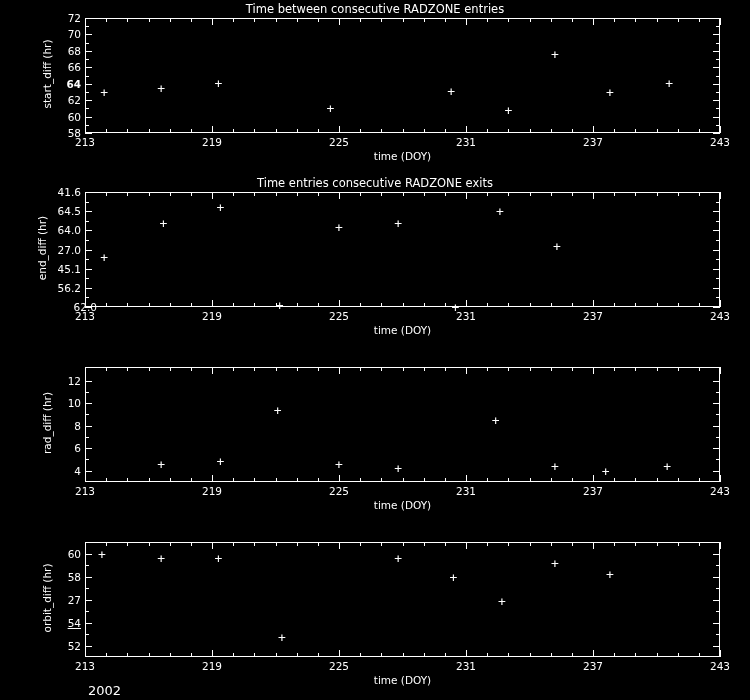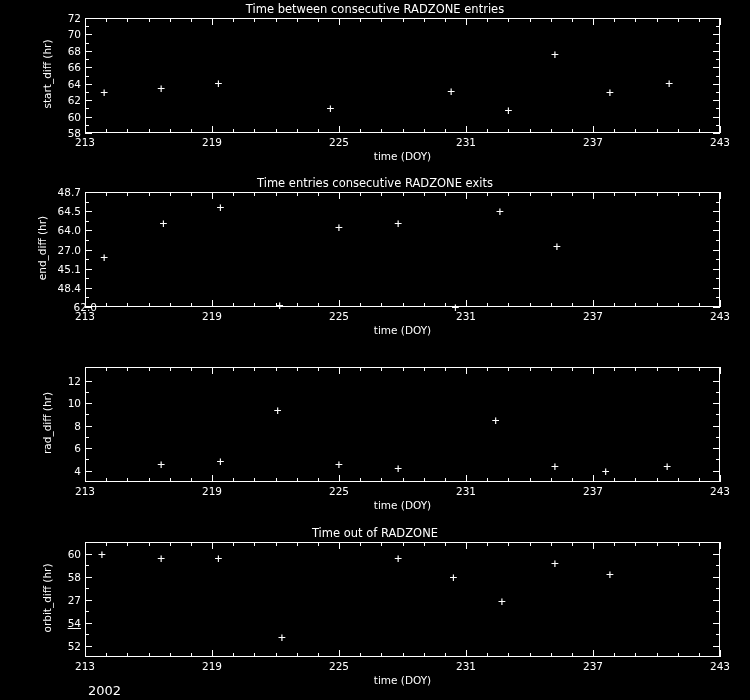--- a/index.html
+++ b/index.html
@@ -125,21 +125,21 @@
       <div class="ytick-label" style="left: 33px; width: 48px; top: 117px;">60</div>
       <div class="tick" style="left: 85px; top: 108px; width: 4px; height: 1px;"></div>
       <div class="tick" style="left: 716px; top: 108px; width: 4px; height: 1px;"></div>
       <div class="tick" style="left: 85px; top: 100px; width: 7px; height: 1px;"></div>
       <div class="tick" style="left: 713px; top: 100px; width: 7px; height: 1px;"></div>
       <div class="ytick-label" style="left: 33px; width: 48px; top: 100px;">62</div>
       <div class="tick" style="left: 85px; top: 92px; width: 4px; height: 1px;"></div>
       <div class="tick" style="left: 716px; top: 92px; width: 4px; height: 1px;"></div>
       <div class="tick" style="left: 85px; top: 84px; width: 7px; height: 1px;"></div>
       <div class="tick" style="left: 713px; top: 84px; width: 7px; height: 1px;"></div>
-      <div class="ytick-label" style="left: 33px; width: 48px; top: 84px;">64</div>
+      <div class="ytick-label" style="left: 33px; width: 48px; top: 84px; font-weight: bold;">64</div>
       <div class="tick" style="left: 85px; top: 76px; width: 4px; height: 1px;"></div>
       <div class="tick" style="left: 716px; top: 76px; width: 4px; height: 1px;"></div>
       <div class="tick" style="left: 85px; top: 67px; width: 7px; height: 1px;"></div>
       <div class="tick" style="left: 713px; top: 67px; width: 7px; height: 1px;"></div>
       <div class="ytick-label" style="left: 33px; width: 48px; top: 67px;">66</div>
       <div class="tick" style="left: 85px; top: 59px; width: 4px; height: 1px;"></div>
       <div class="tick" style="left: 716px; top: 59px; width: 4px; height: 1px;"></div>
       <div class="tick" style="left: 85px; top: 51px; width: 7px; height: 1px;"></div>
       <div class="tick" style="left: 713px; top: 51px; width: 7px; height: 1px;"></div>
       <div class="ytick-label" style="left: 33px; width: 48px; top: 51px;">68</div>
@@ -237,21 +237,21 @@
       <div class="xtick-label" style="left: 466px; top: 136px;">231</div>
       <div class="xtick-label" style="left: 593px; top: 136px;">237</div>
       <div class="xtick-label" style="left: 720px; top: 136px;">243</div>
       <div class="tick" style="left: 85px; top: 133px; width: 7px; height: 1px;"></div>
       <div class="tick" style="left: 713px; top: 133px; width: 7px; height: 1px;"></div>
       <div class="ytick-label" style="left: 49px; width: 48px; top: 133px;">62.0</div>
       <div class="tick" style="left: 85px; top: 123px; width: 4px; height: 1px;"></div>
       <div class="tick" style="left: 716px; top: 123px; width: 4px; height: 1px;"></div>
       <div class="tick" style="left: 85px; top: 114px; width: 7px; height: 1px;"></div>
       <div class="tick" style="left: 713px; top: 114px; width: 7px; height: 1px;"></div>
-      <div class="ytick-label" style="left: 33px; width: 48px; top: 114px;">48.4</div>
+      <div class="ytick-label" style="left: 33px; width: 48px; top: 114px;">56.2</div>
       <div class="tick" style="left: 85px; top: 104px; width: 4px; height: 1px;"></div>
       <div class="tick" style="left: 716px; top: 104px; width: 4px; height: 1px;"></div>
       <div class="tick" style="left: 85px; top: 95px; width: 7px; height: 1px;"></div>
       <div class="tick" style="left: 713px; top: 95px; width: 7px; height: 1px;"></div>
       <div class="ytick-label" style="left: 33px; width: 48px; top: 95px;">45.1</div>
       <div class="tick" style="left: 85px; top: 85px; width: 4px; height: 1px;"></div>
       <div class="tick" style="left: 716px; top: 85px; width: 4px; height: 1px;"></div>
       <div class="tick" style="left: 85px; top: 76px; width: 7px; height: 1px;"></div>
       <div class="tick" style="left: 713px; top: 76px; width: 7px; height: 1px;"></div>
       <div class="ytick-label" style="left: 33px; width: 48px; top: 76px;">27.0</div>
@@ -262,21 +262,21 @@
       <div class="ytick-label" style="left: 33px; width: 48px; top: 56px;">64.0</div>
       <div class="tick" style="left: 85px; top: 47px; width: 4px; height: 1px;"></div>
       <div class="tick" style="left: 716px; top: 47px; width: 4px; height: 1px;"></div>
       <div class="tick" style="left: 85px; top: 37px; width: 7px; height: 1px;"></div>
       <div class="tick" style="left: 713px; top: 37px; width: 7px; height: 1px;"></div>
       <div class="ytick-label" style="left: 33px; width: 48px; top: 37px;">64.5</div>
       <div class="tick" style="left: 85px; top: 28px; width: 4px; height: 1px;"></div>
       <div class="tick" style="left: 716px; top: 28px; width: 4px; height: 1px;"></div>
       <div class="tick" style="left: 85px; top: 18px; width: 7px; height: 1px;"></div>
       <div class="tick" style="left: 713px; top: 18px; width: 7px; height: 1px;"></div>
-      <div class="ytick-label" style="left: 33px; width: 48px; top: 18px;">48.7</div>
+      <div class="ytick-label" style="left: 33px; width: 48px; top: 18px;">41.6</div>
       <div class="marker" style="left: 104.05px; top: 83.1667px;">+</div>
       <div class="marker" style="left: 163.317px; top: 48.6667px;">+</div>
       <div class="marker" style="left: 220.467px; top: 33.3333px;">+</div>
       <div class="marker" style="left: 279.733px; top: 131.083px;">+</div>
       <div class="marker" style="left: 339px; top: 52.5px;">+</div>
       <div class="marker" style="left: 398.267px; top: 48.6667px;">+</div>
       <div class="marker" style="left: 455.417px; top: 133px;">+</div>
       <div class="marker" style="left: 499.867px; top: 37.1667px;">+</div>
       <div class="marker" style="left: 557.017px; top: 71.6667px;">+</div>
     </div>
@@ -381,21 +381,20 @@
       <div class="marker" style="left: 277.617px; top: 60.8431px;">+</div>
       <div class="marker" style="left: 339px; top: 114.961px;">+</div>
       <div class="marker" style="left: 398.267px; top: 119.471px;">+</div>
       <div class="marker" style="left: 495.633px; top: 70.9902px;">+</div>
       <div class="marker" style="left: 554.9px; top: 117.216px;">+</div>
       <div class="marker" style="left: 605.7px; top: 121.725px;">+</div>
       <div class="marker" style="left: 667.083px; top: 117.216px;">+</div>
     </div>
 
   <div class="panel" style="left:0;top:524px;width:750px;height:176px;">
-    <div class="plot-title" style="top:2px;">Time out of RADZONE</div>
     <div class="frame" style="left:85px;top:18px;width:635px;height:115px;"></div>
     <div class="ylabel" style="left:-3px;top:68px;width:100px;text-align:center;">orbit_diff (hr)</div>
     <div class="xlabel" style="top:150px;left:85px;width:635px;">time (DOY)</div>
   <div class="tick" style="left: 85px; top: 126px; width: 1px; height: 7px;"></div>
       <div class="tick" style="left: 85px; top: 18px; width: 1px; height: 7px;"></div>
       <div class="tick" style="left: 106px; top: 129px; width: 1px; height: 4px;"></div>
       <div class="tick" style="left: 106px; top: 18px; width: 1px; height: 4px;"></div>
       <div class="tick" style="left: 127px; top: 129px; width: 1px; height: 4px;"></div>
       <div class="tick" style="left: 127px; top: 18px; width: 1px; height: 4px;"></div>
       <div class="tick" style="left: 149px; top: 129px; width: 1px; height: 4px;"></div>

